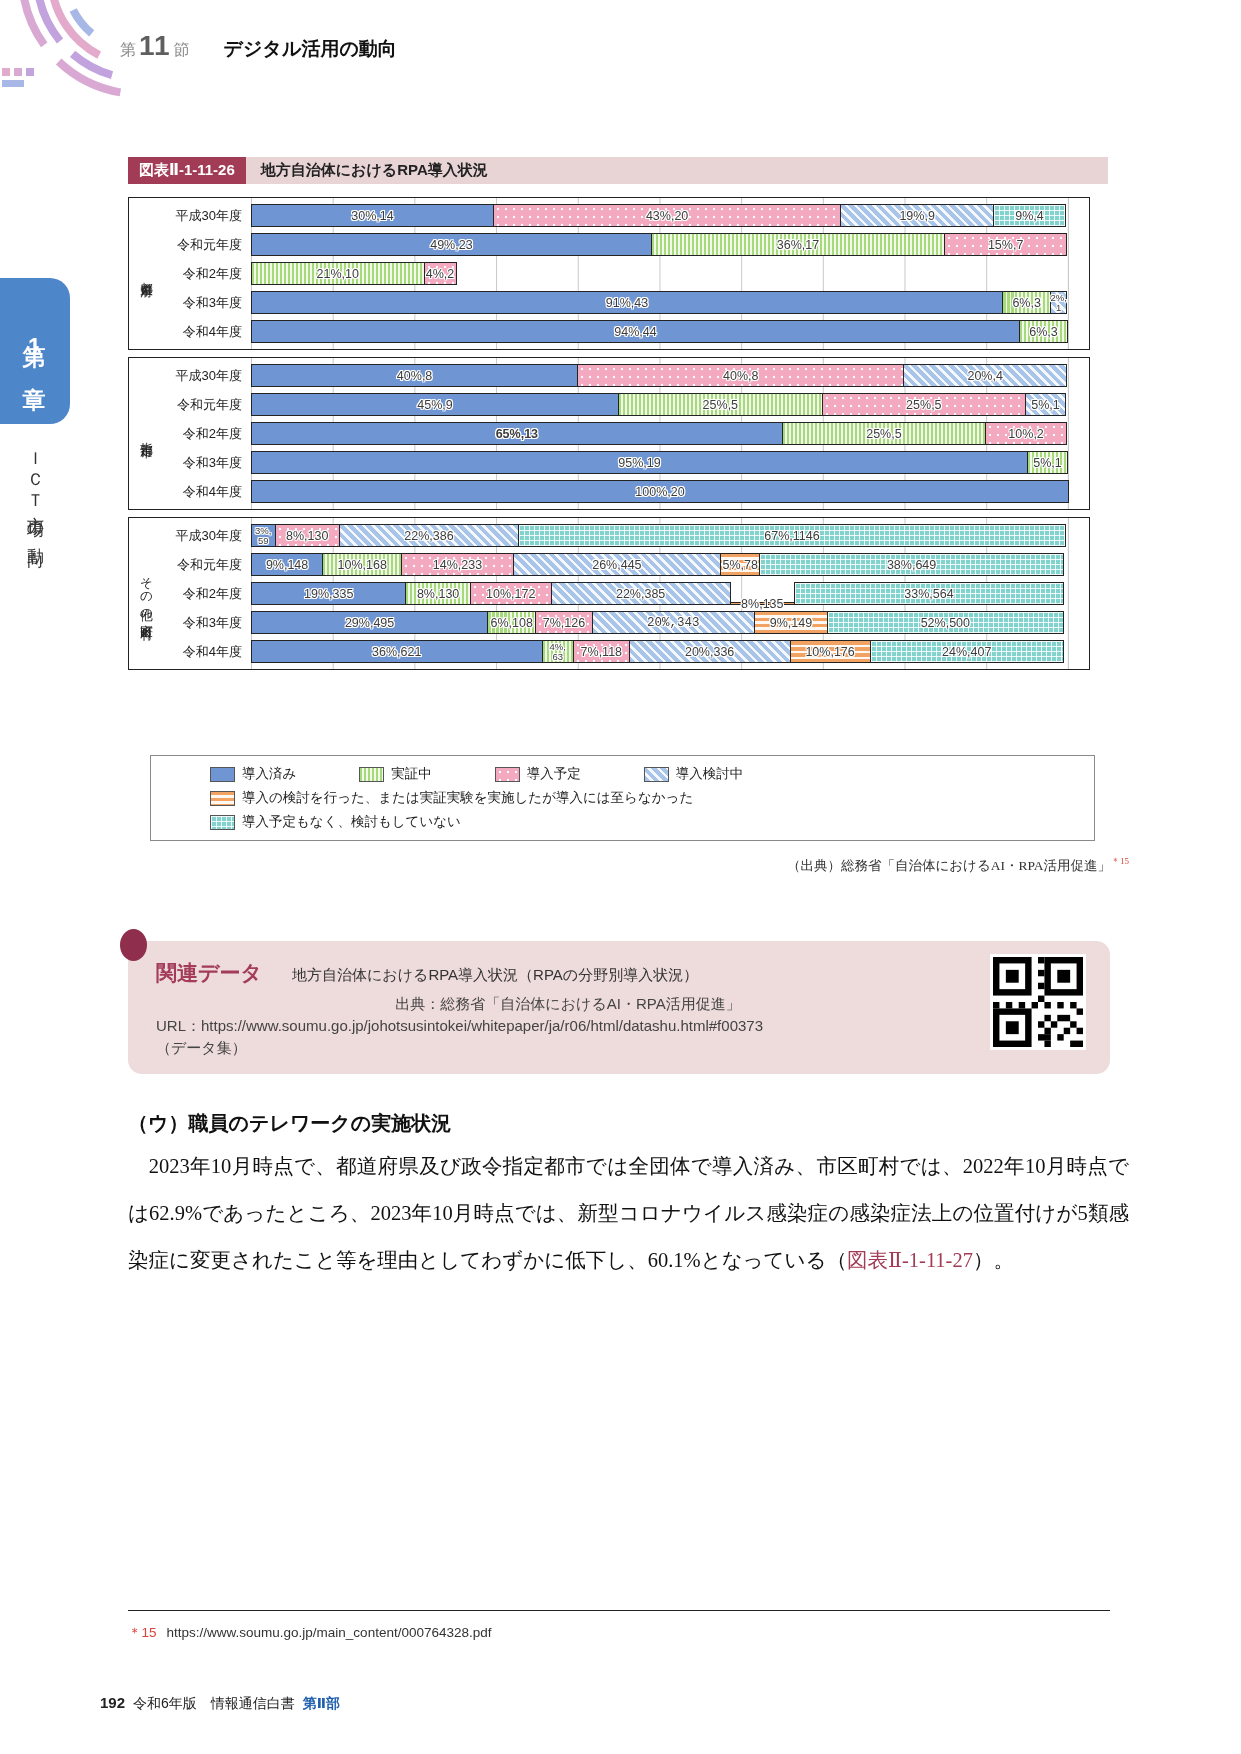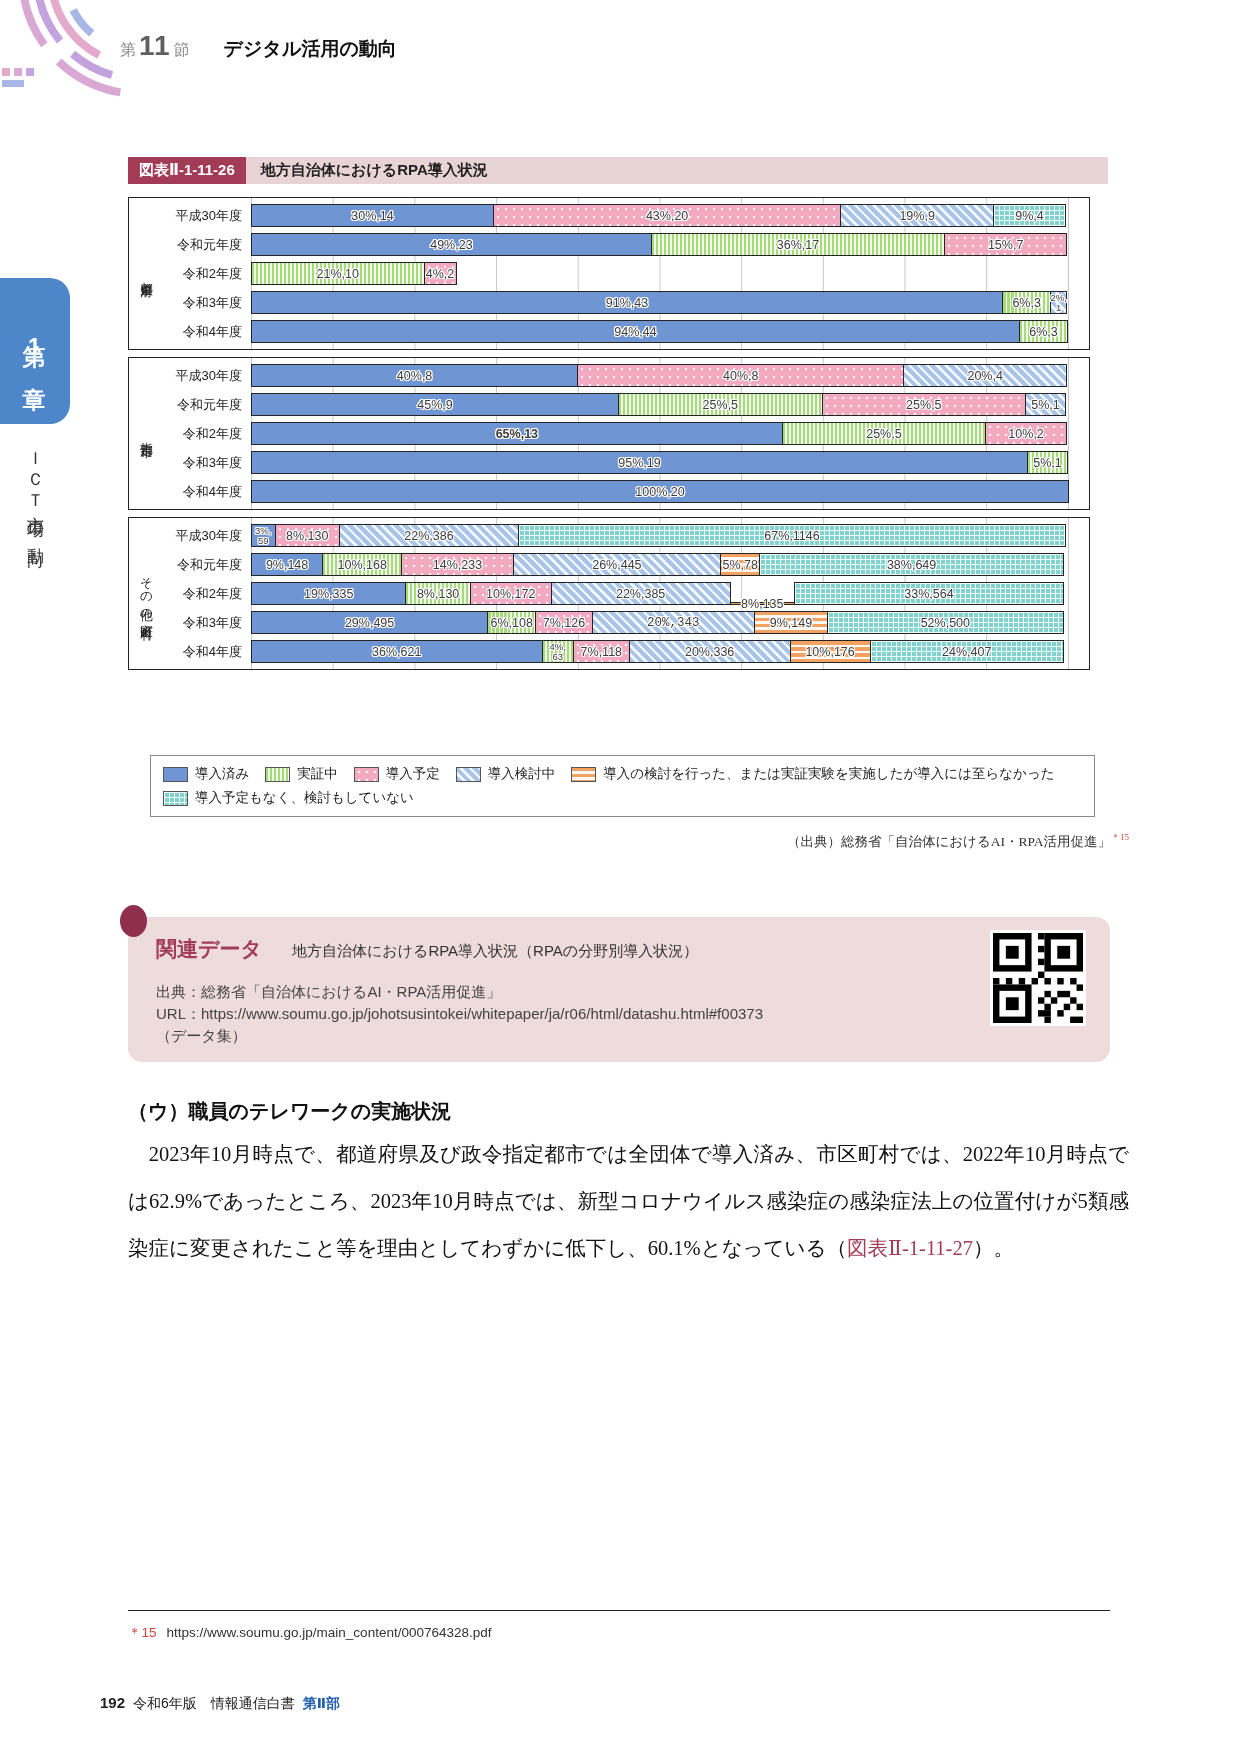--- a/index.html
+++ b/index.html
@@ -46,37 +46,37 @@
   .slabel.tiny{font-size:9.5px;white-space:normal;line-height:.95;text-align:center;}
   
   .pat-vstripes{background-image:repeating-linear-gradient(90deg,transparent 0 2.5px,rgba(255,255,255,.85) 2.5px 4px);}
   .pat-dots{background-image:radial-gradient(circle,rgba(255,255,255,.95) 1.2px,transparent 1.6px);background-size:8px 8px;}
   .pat-diag{background-image:repeating-linear-gradient(45deg,transparent 0 4px,rgba(255,255,255,.88) 4px 6.5px);}
   .pat-hstripes{background-image:repeating-linear-gradient(180deg,transparent 0 3.5px,rgba(255,255,255,.92) 3.5px 6px);}
   .pat-grid{background-image:linear-gradient(rgba(255,255,255,.85) 1px,transparent 1px),linear-gradient(90deg,rgba(255,255,255,.85) 1px,transparent 1px);background-size:5px 5px;}
   
   .legend-box{margin:85px 0 0 22px;width:945px;border:1px solid #8a8a8a;box-sizing:border-box;
     padding:9px 12px;display:flex;flex-wrap:wrap;gap:6px 16px;background:#fff;}
-  .legend-item{display:flex;align-items:center;gap:7px;}
+  .legend-item{display:flex;align-items:center;gap:7px;margin-left:47px;}
   .legend-item:last-child{flex-basis:100%;}
   .swatch{width:25px;height:15px;border:1px solid #555;box-sizing:border-box;flex:0 0 auto;}
   .legend-label{font-size:13.5px;color:#222;}
   
   .source-line{margin-top:14px;width:1001px;text-align:right;font-size:13.5px;color:#333;
     font-family:"Liberation Serif","DejaVu Serif",serif;}
   .source-line sup{color:#d8433b;font-size:9px;}
   
   .related-box{position:relative;margin-top:66px;width:982px;background:#eedbdb;border-radius:14px;
     box-sizing:border-box;padding:18px 130px 16px 28px;min-height:122px;}
   .related-bullet{position:absolute;left:-8px;top:-12px;width:27px;height:32px;background:#8f2e4d;border-radius:50%;}
   .related-head{display:flex;align-items:baseline;gap:30px;}
   .related-title{color:#a23c5a;font-size:21px;font-weight:bold;}
   .related-sub{font-size:15px;color:#333;}
   .related-line{font-size:15px;color:#444;margin-top:3px;}
-  .related-line.first{margin-top:20px;}
+  .related-line.first{margin-top:8px;text-align:center;}
   .qr{position:absolute;right:24px;top:13px;width:96px;height:96px;background:#fff;display:flex;align-items:center;justify-content:center;}
   
   .body-heading{margin-top:36px;font-size:20px;font-weight:bold;color:#111;}
   .body-para{margin-top:6px;font-size:20.5px;line-height:47px;color:#111;text-align:justify;
     font-family:"Liberation Serif","DejaVu Serif",serif;}
   .fig-ref{color:#a23b55;}
   
   .footnote{position:absolute;left:128px;top:1610px;width:982px;border-top:1.5px solid #222;
     padding-top:13px;font-size:13.5px;color:#333;}
   .fn-marker{color:#d8433b;margin-right:10px;}

